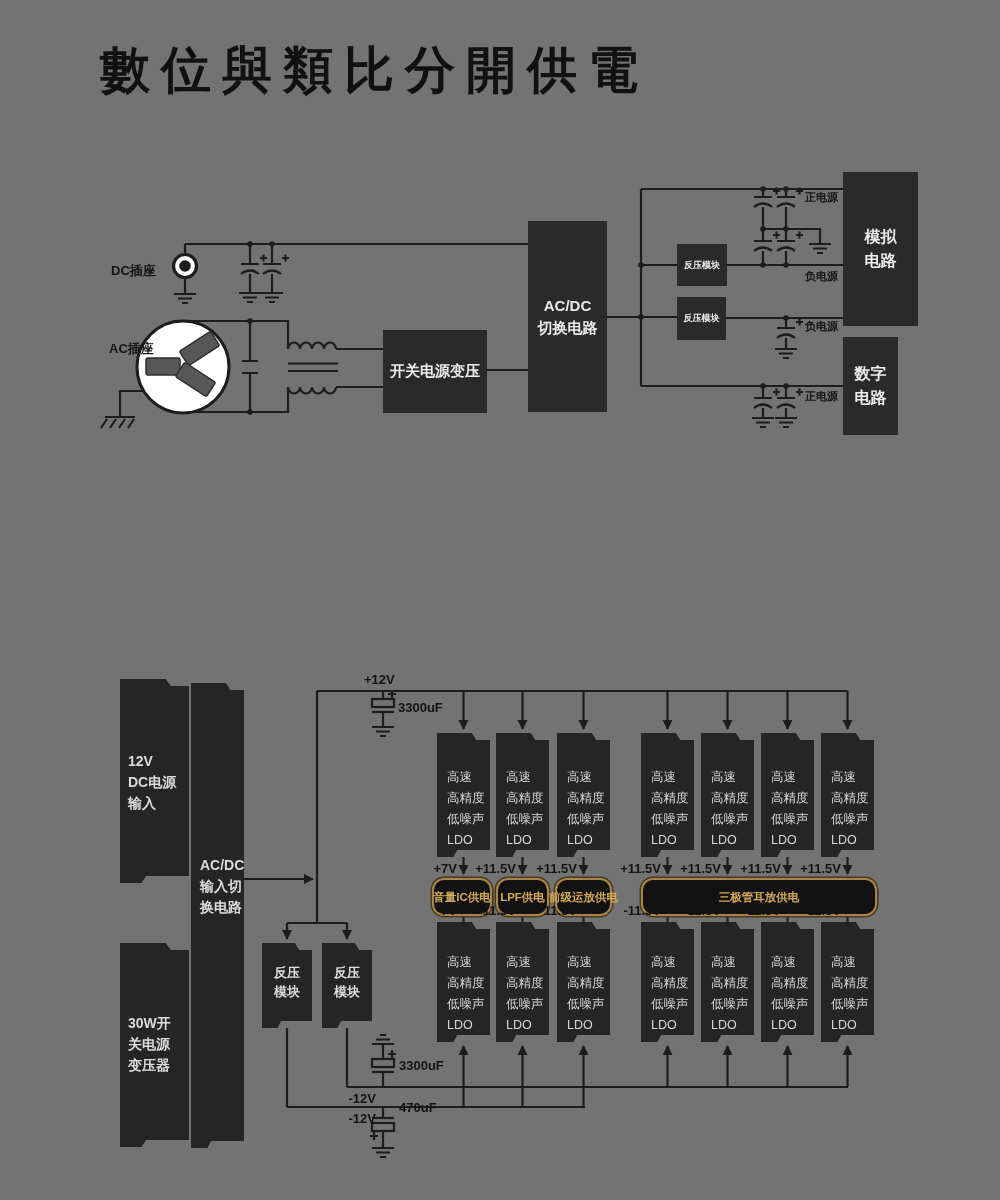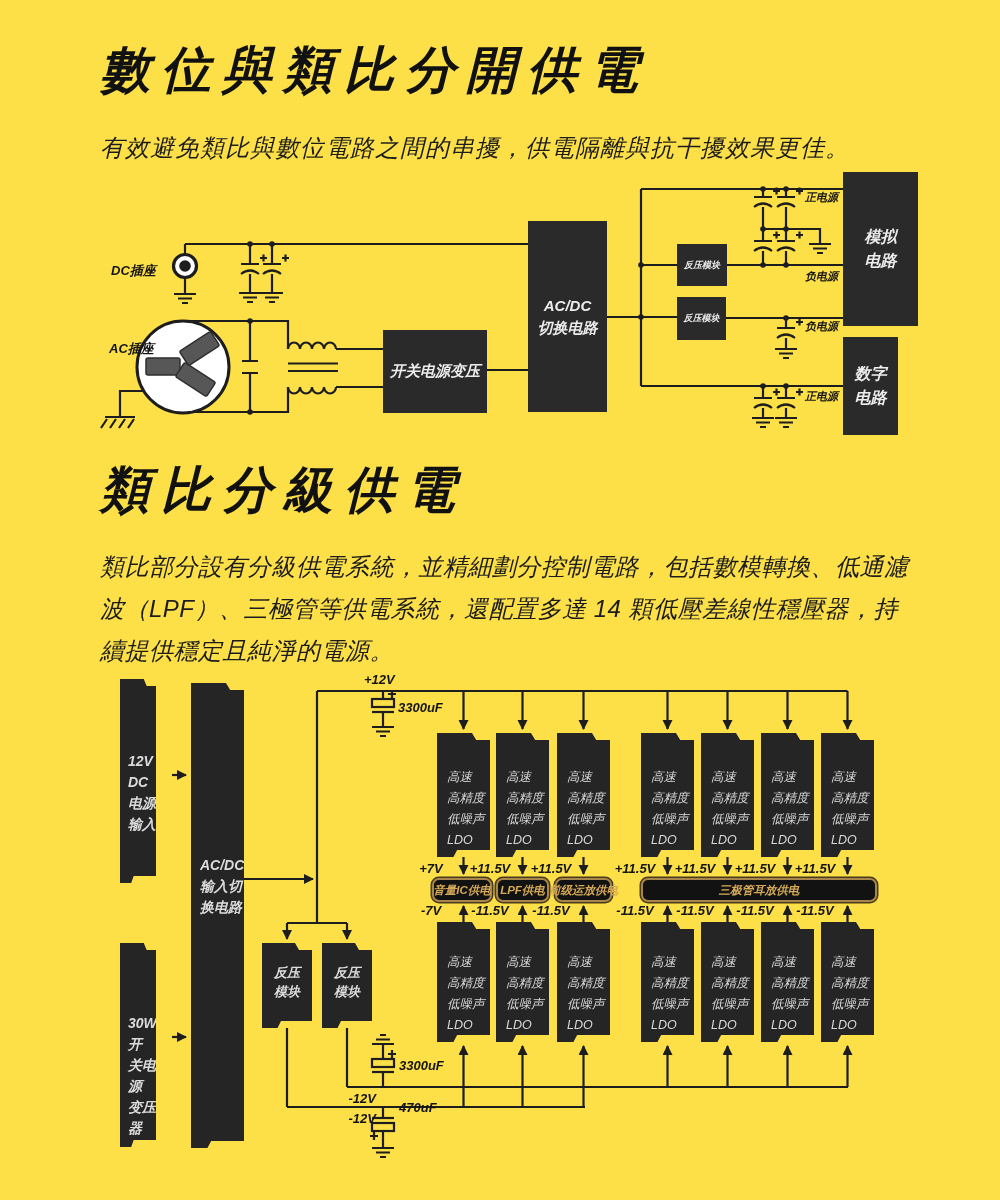--- a/index.html
+++ b/index.html
@@ -1,49 +1,48 @@
 <!DOCTYPE html>
 <html><head>
 <meta charset="utf-8">
 <style>
   html,body{margin:0;padding:0;background:#ffffff;}
   body{font-family:"Liberation Sans","DejaVu Sans",sans-serif;color:#1f1f1f;}
-  #page{position:relative;width:1000px;height:1200px;background:#fde047;overflow:hidden;font-style:italic;}
+  #page{position:relative;width:1000px;height:1200px;background:#737373;overflow:hidden;}
   h1.title{position:absolute;margin:0;font-size:50px;font-weight:900;letter-spacing:11px;color:#111;line-height:1.15;white-space:nowrap;}
   .subtitle{position:absolute;font-size:24px;color:#1c1c1c;letter-spacing:1px;white-space:nowrap;}
   .body-text{position:absolute;font-size:24px;color:#1c1c1c;line-height:42px;letter-spacing:0.5px;}
   svg.wiring{position:absolute;left:0;overflow:visible;}
   .wire{stroke:#1d1d1d;stroke-width:2.2;fill:none;stroke-linecap:butt;}
   .dot{fill:#1d1d1d;stroke:none;}
   
   .box{position:absolute;background:#2a2a2a;color:#ececec;display:flex;flex-direction:column;justify-content:center;align-items:center;text-align:center;}
   .box span{display:block;}
   
   .nblk{position:absolute;background:#252525;color:#dcdcdc;
         clip-path:polygon(0 0,66% 0,74% 7px,100% 7px,100% calc(100% - 7px),38% calc(100% - 7px),31% 100%,0 100%);}
   .nblk span{display:block;}
   .ldo{width:53px;height:124px;padding:34px 0 0 10px;box-sizing:border-box;font-size:12.5px;line-height:21px;color:#d9d9d9;}
   .ldo.bottom{height:120px;padding-top:30px;}
-  .sideblk{width:36px;height:204px;padding:72px 0 0 8px;box-sizing:border-box;font-size:14px;font-weight:bold;line-height:21px;}
+  .sideblk{width:69px;height:204px;padding:72px 0 0 8px;box-sizing:border-box;font-size:14px;font-weight:bold;line-height:21px;}
   .midblk{width:53px;height:465px;padding:172px 0 0 9px;box-sizing:border-box;font-size:14px;font-weight:bold;line-height:21px;}
   .invblk{width:50px;height:85px;padding:20px 0 0 0;box-sizing:border-box;font-size:13px;font-weight:bold;line-height:19px;text-align:center;}
   .lbl{position:absolute;font-weight:bold;color:#141414;font-size:13px;white-space:nowrap;text-align:right;}
   .lbl.small{font-size:11px;}
-  .v{position:absolute;font-weight:bold;font-size:13px;color:#141414;width:52px;text-align:center;white-space:nowrap;}
-  .bar{position:absolute;height:24px;background:#121212;border:2px solid #a8854a;border-radius:7px;
+  .v{position:absolute;font-weight:bold;font-size:13px;color:#141414;width:52px;text-align:right;white-space:nowrap;}
+  .bar{position:absolute;height:38px;background:#121212;border:2px solid #a8854a;border-radius:12px;
        box-shadow:0 0 0 1.5px #4a3a1c;box-sizing:border-box;color:#d4a958;font-size:11.5px;font-weight:bold;
        display:flex;align-items:center;justify-content:center;white-space:nowrap;}
 </style>
 </head>
 <body>
 
 <div id="page">
 
   <h1 class="title" style="left:100px;top:42px;">數位與類比分開供電</h1>
-  <div class="subtitle" style="left:100px;top:132px;">有效避免類比與數位電路之間的串擾，供電隔離與抗干擾效果更佳。</div>
 
   <svg class="wiring" style="top:170px;" width="1000" height="290" viewBox="0 170 1000 290">
     <defs>
       <marker id="ah" markerWidth="14" markerHeight="14" refX="9" refY="5" orient="auto" markerUnits="userSpaceOnUse">
         <path d="M0,0 L10,5 L0,10 Z" fill="#1d1d1d"></path>
       </marker>
       <g id="gnd">
           <path d="M-11 0 H11 M-7 4.5 H7 M-3 9 H3" fill="none"></path>
         </g>
       <g id="earth">
@@ -175,22 +174,20 @@
   <div class="box" style="left:843px;top:337px;width:55px;height:98px;font-size:16px;font-weight:bold;line-height:24px;">
     <span>数字</span>
     <span>电路</span>
   </div>
 
   <div class="lbl small" style="left:788px;top:190px;width:50px;text-align:right;">正电源</div>
   <div class="lbl small" style="left:788px;top:269px;width:50px;text-align:right;">负电源</div>
   <div class="lbl small" style="left:788px;top:319px;width:50px;text-align:right;">负电源</div>
   <div class="lbl small" style="left:788px;top:389px;width:50px;text-align:right;">正电源</div>
 
-  <h1 class="title" style="left:100px;top:462px;">類比分級供電</h1>
-  <div class="body-text" style="left:100px;top:546px;width:810px;">類比部分設有分級供電系統，並精細劃分控制電路，包括數模轉換、低通濾波（LPF）、三極管等供電系統，還配置多達 14 顆低壓差線性穩壓器，持續提供穩定且純淨的電源。</div>
 
   <svg class="wiring" style="top:670px;" width="1000" height="530" viewBox="0 670 1000 530">
     <g class="wire">
       <g marker-end="url(#ah)">
         <path d="M172 775 H186"></path>
         <path d="M172 1037 H186"></path>
         <path d="M244 879 H313"></path>
         <path d="M287 923 V939"></path>
         <path d="M347 923 V939"></path>
       </g>

